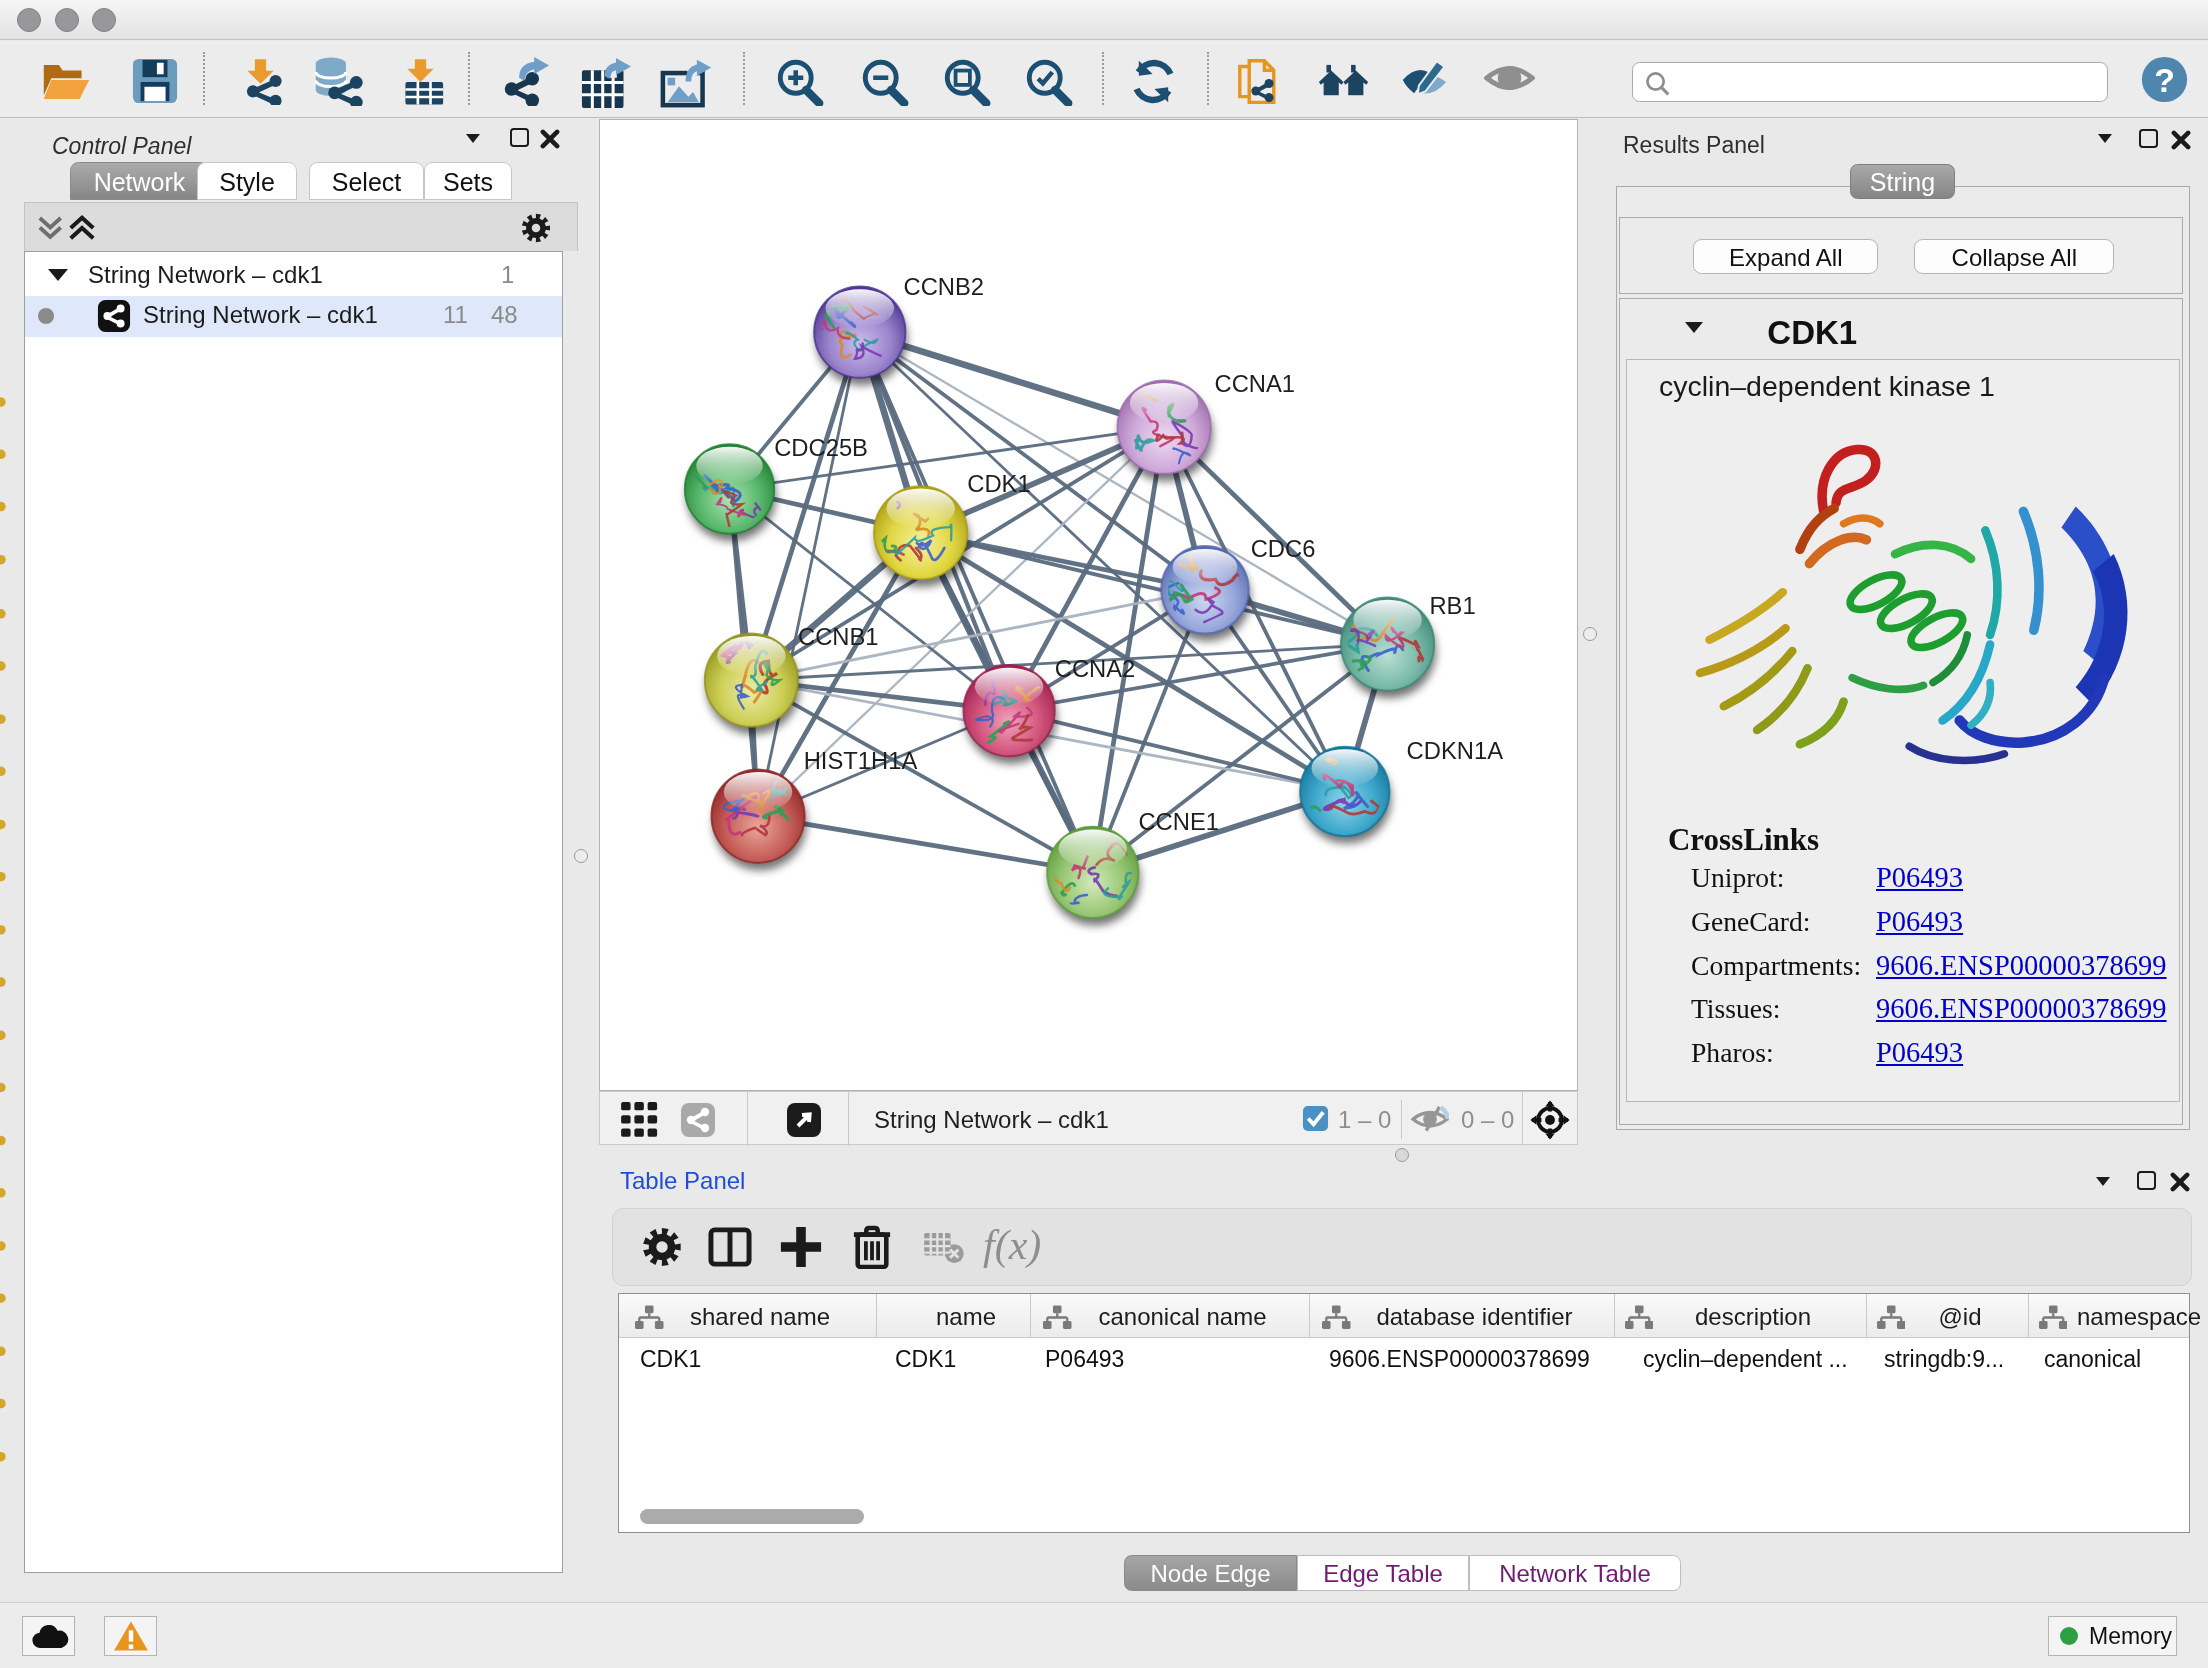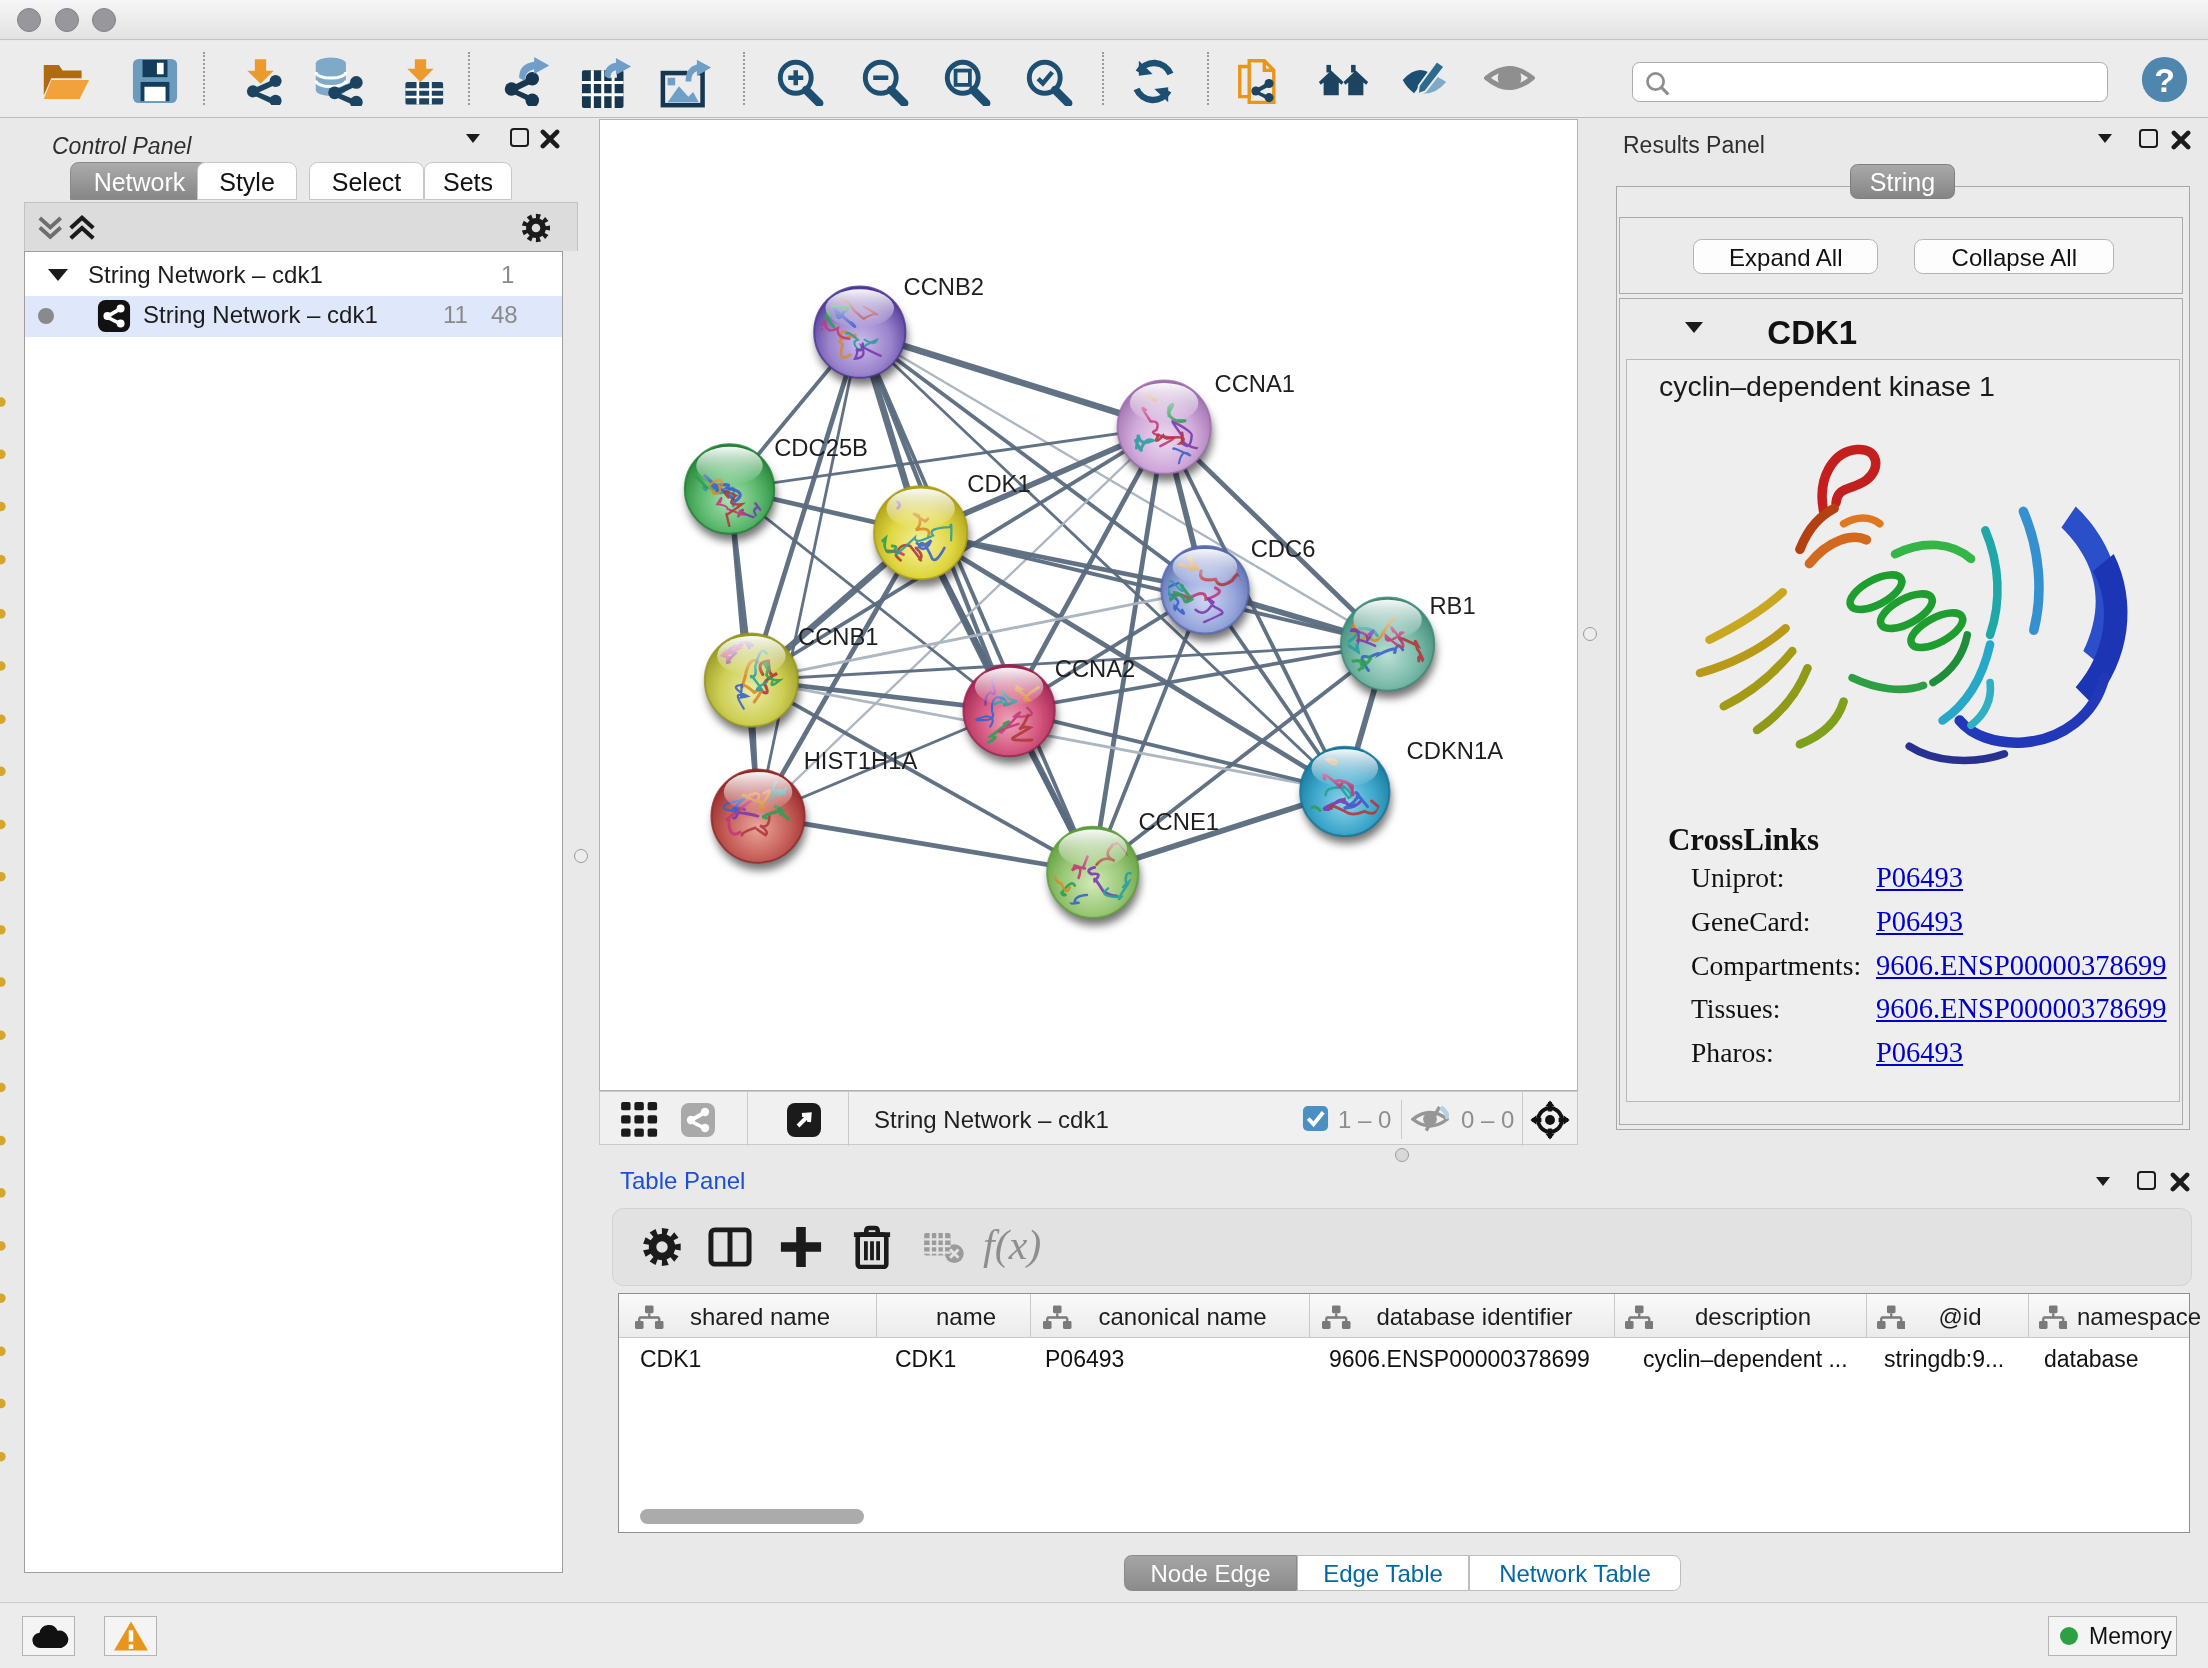--- a/index.html
+++ b/index.html
@@ -58,21 +58,21 @@
   .stbtn { position:absolute; top:13.3px; height:40px; background:#f4f4f4;
     border:1.9px solid #b4b4b4; }
   .crossl { font-family:"Liberation Serif", serif; font-size:27.6px; color:#111; white-space:nowrap; }
   .lkv { font-size:28.5px; }
   .lk { color:#0000cc; text-decoration:underline; }
   .thdr { position:absolute; top:0; height:44px; font-size:24px; color:#1c1c1c;
     text-align:center; line-height:45px; border-right:1px solid #c9c9c9; padding-left:25px; }
   .tcell { position:absolute; top:45px; height:40px; font-size:23px; color:#111;
     line-height:40px; white-space:nowrap; }
   .btab { position:absolute; top:410px; height:36px; background:#fff; border:1px solid #bdbdbd;
-    color:#0369a1; font-size:24px; text-align:center; line-height:36px; border-radius:6.7px; }
+    color:#701a75; font-size:24px; text-align:center; line-height:36px; border-radius:6.7px; }
   .colicon { position:absolute; top:11.4px; }
 </style>
 </head>
 <body>
 <div id="win">
 
   <div id="titlebar">
     <div class="tl" style="left:17px;"></div>
     <div class="tl" style="left:55px;"></div>
     <div class="tl" style="left:92px;"></div>
@@ -802,21 +802,21 @@
               <rect x="14" y="11" width="6" height="5.5" rx="1"></rect>
             </g>
             <path d="M10 5.5 V8.5 M3 8.5 H17 M3 8.5 V11 M17 8.5 V11" stroke="#7a7a7a" stroke-width="1.6" fill="none"></path>
           </svg>namespace</div>
       <div class="tcell" style="left:21px;">CDK1</div>
       <div class="tcell" style="left:276px;">CDK1</div>
       <div class="tcell" style="left:426px;">P06493</div>
       <div class="tcell" style="left:710px;">9606.ENSP00000378699</div>
       <div class="tcell" style="left:1024px;">cyclin–dependent ...</div>
       <div class="tcell" style="left:1265px;">stringdb:9...</div>
-      <div class="tcell" style="left:1425px;">database</div>
+      <div class="tcell" style="left:1425px;">canonical</div>
       <div class="abs" style="left:21px; top:215px; width:224px; height:15px; background:#ababab; border-radius:7.6px;"></div>
     </div>
     <div class="btab" style="left:525px; width:173px; background:linear-gradient(#a5a5a5,#8b8b8b); color:#fff; border-color:#8a8a8a; border-radius:7.6px 0 0 7.6px;">Node Edge</div>
     <div class="btab" style="left:698px; width:172px; border-radius:0;">Edge Table</div>
     <div class="btab" style="left:870px; width:212px; border-radius:0 7.6px 7.6px 0;">Network Table</div>
   </div>
 
   <div id="statusbar">
     <div class="stbtn" style="left:22px; width:53px;">
       <svg style="position:absolute;left:7.6px;top:5.7px;" width="38" height="27" viewBox="0 0 20 14">

